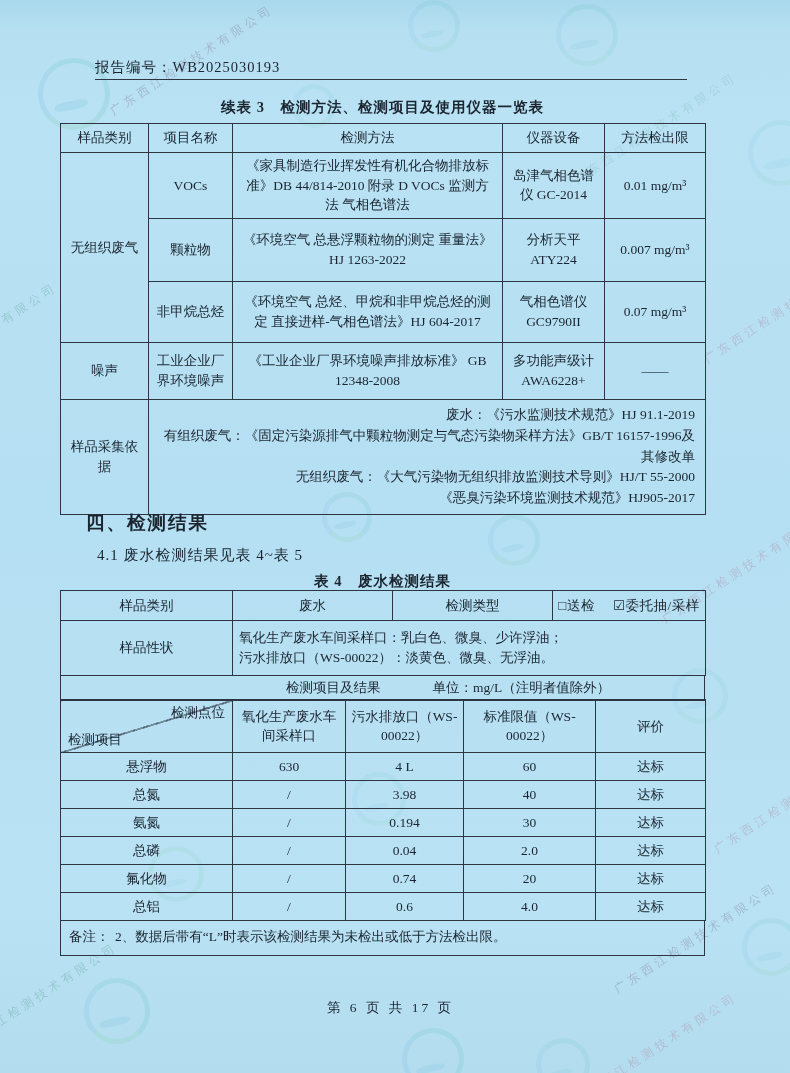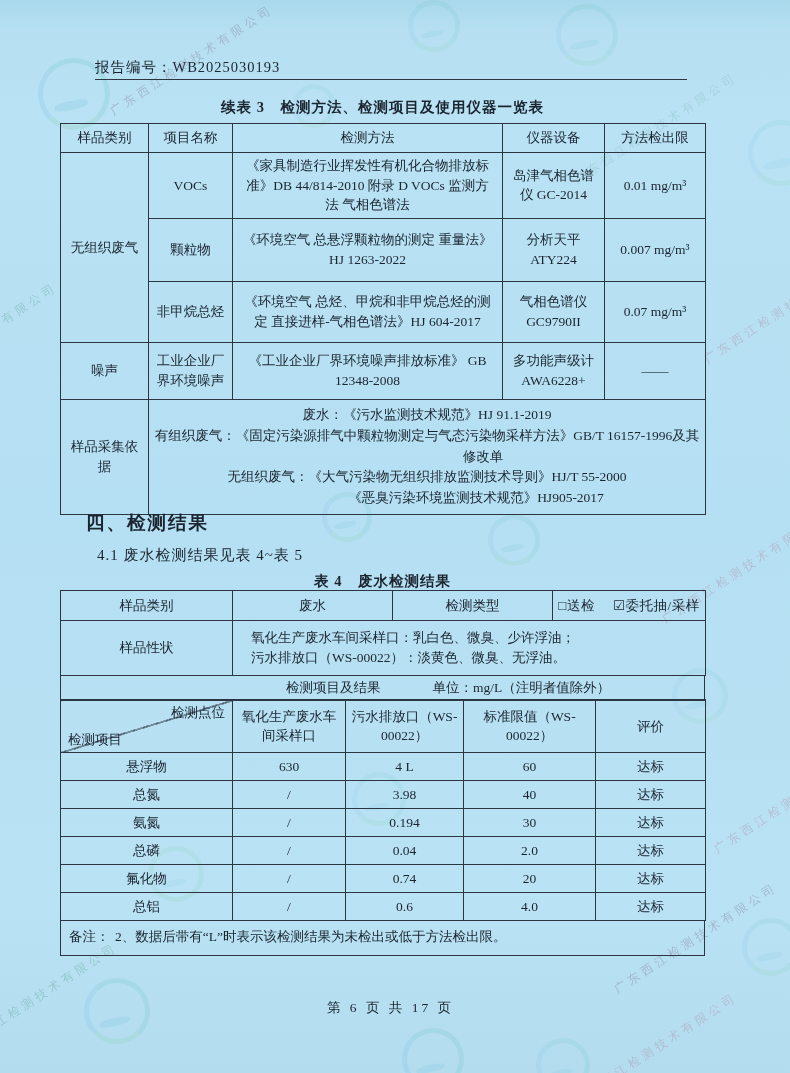--- a/index.html
+++ b/index.html
@@ -56,21 +56,21 @@
   table{border-collapse:collapse;table-layout:fixed;width:645px;}
   td,th{
     border:1.3px solid #2c3642;
     font-size:13.5px;font-weight:normal;
     text-align:center;vertical-align:middle;
     padding:2px 5px;line-height:1.45;
     word-break:break-word;
   }
   .tbl3{position:absolute;left:60px;top:123px;}
   .tbl3 .method-cell{padding:3px 8px;}
-  .basis-cell{text-align:center;padding:5px 4px;}
+  .basis-cell{text-align:right;padding:5px 10px;}
   .basis-line{padding-left:112px;text-indent:-112px;line-height:1.55;}
   .basis-line.indent{padding-left:98px;text-indent:0;}
   .t4wrap{position:absolute;left:60px;top:590px;width:645px;}
   .t4wrap table{margin-top:-1.3px;}
   .t4wrap table:first-child{margin-top:0;}
   .units-row{
     margin-top:-1.3px;
     border:1.3px solid #2c3642;
     display:flex;align-items:center;
     height:24px;font-size:13.5px;
@@ -206,21 +206,21 @@
           <tr>
         <td style="height:25px;">样品类别</td>
         <td>废水</td>
         <td>检测类型</td>
         <td class="chkline">
           <span>□送检</span><span class="chk-gap"></span><span>☑委托抽/采样</span>
         </td>
       </tr>
       <tr>
         <td style="height:50px;">样品性状</td>
-        <td colspan="3" class="left-cell" style="padding-left:18px;">
+        <td colspan="3" class="left-cell" style="padding-left:6px;">
           <div>氧化生产废水车间采样口：乳白色、微臭、少许浮油；</div>
           <div>污水排放口（WS-00022）：淡黄色、微臭、无浮油。</div>
         </td>
       </tr>
     </tbody>
       </table>
 
     <div class="units-row">
       <span class="units-left">检测项目及结果</span>
       <span class="units-right">单位：mg/L（注明者值除外）</span>

